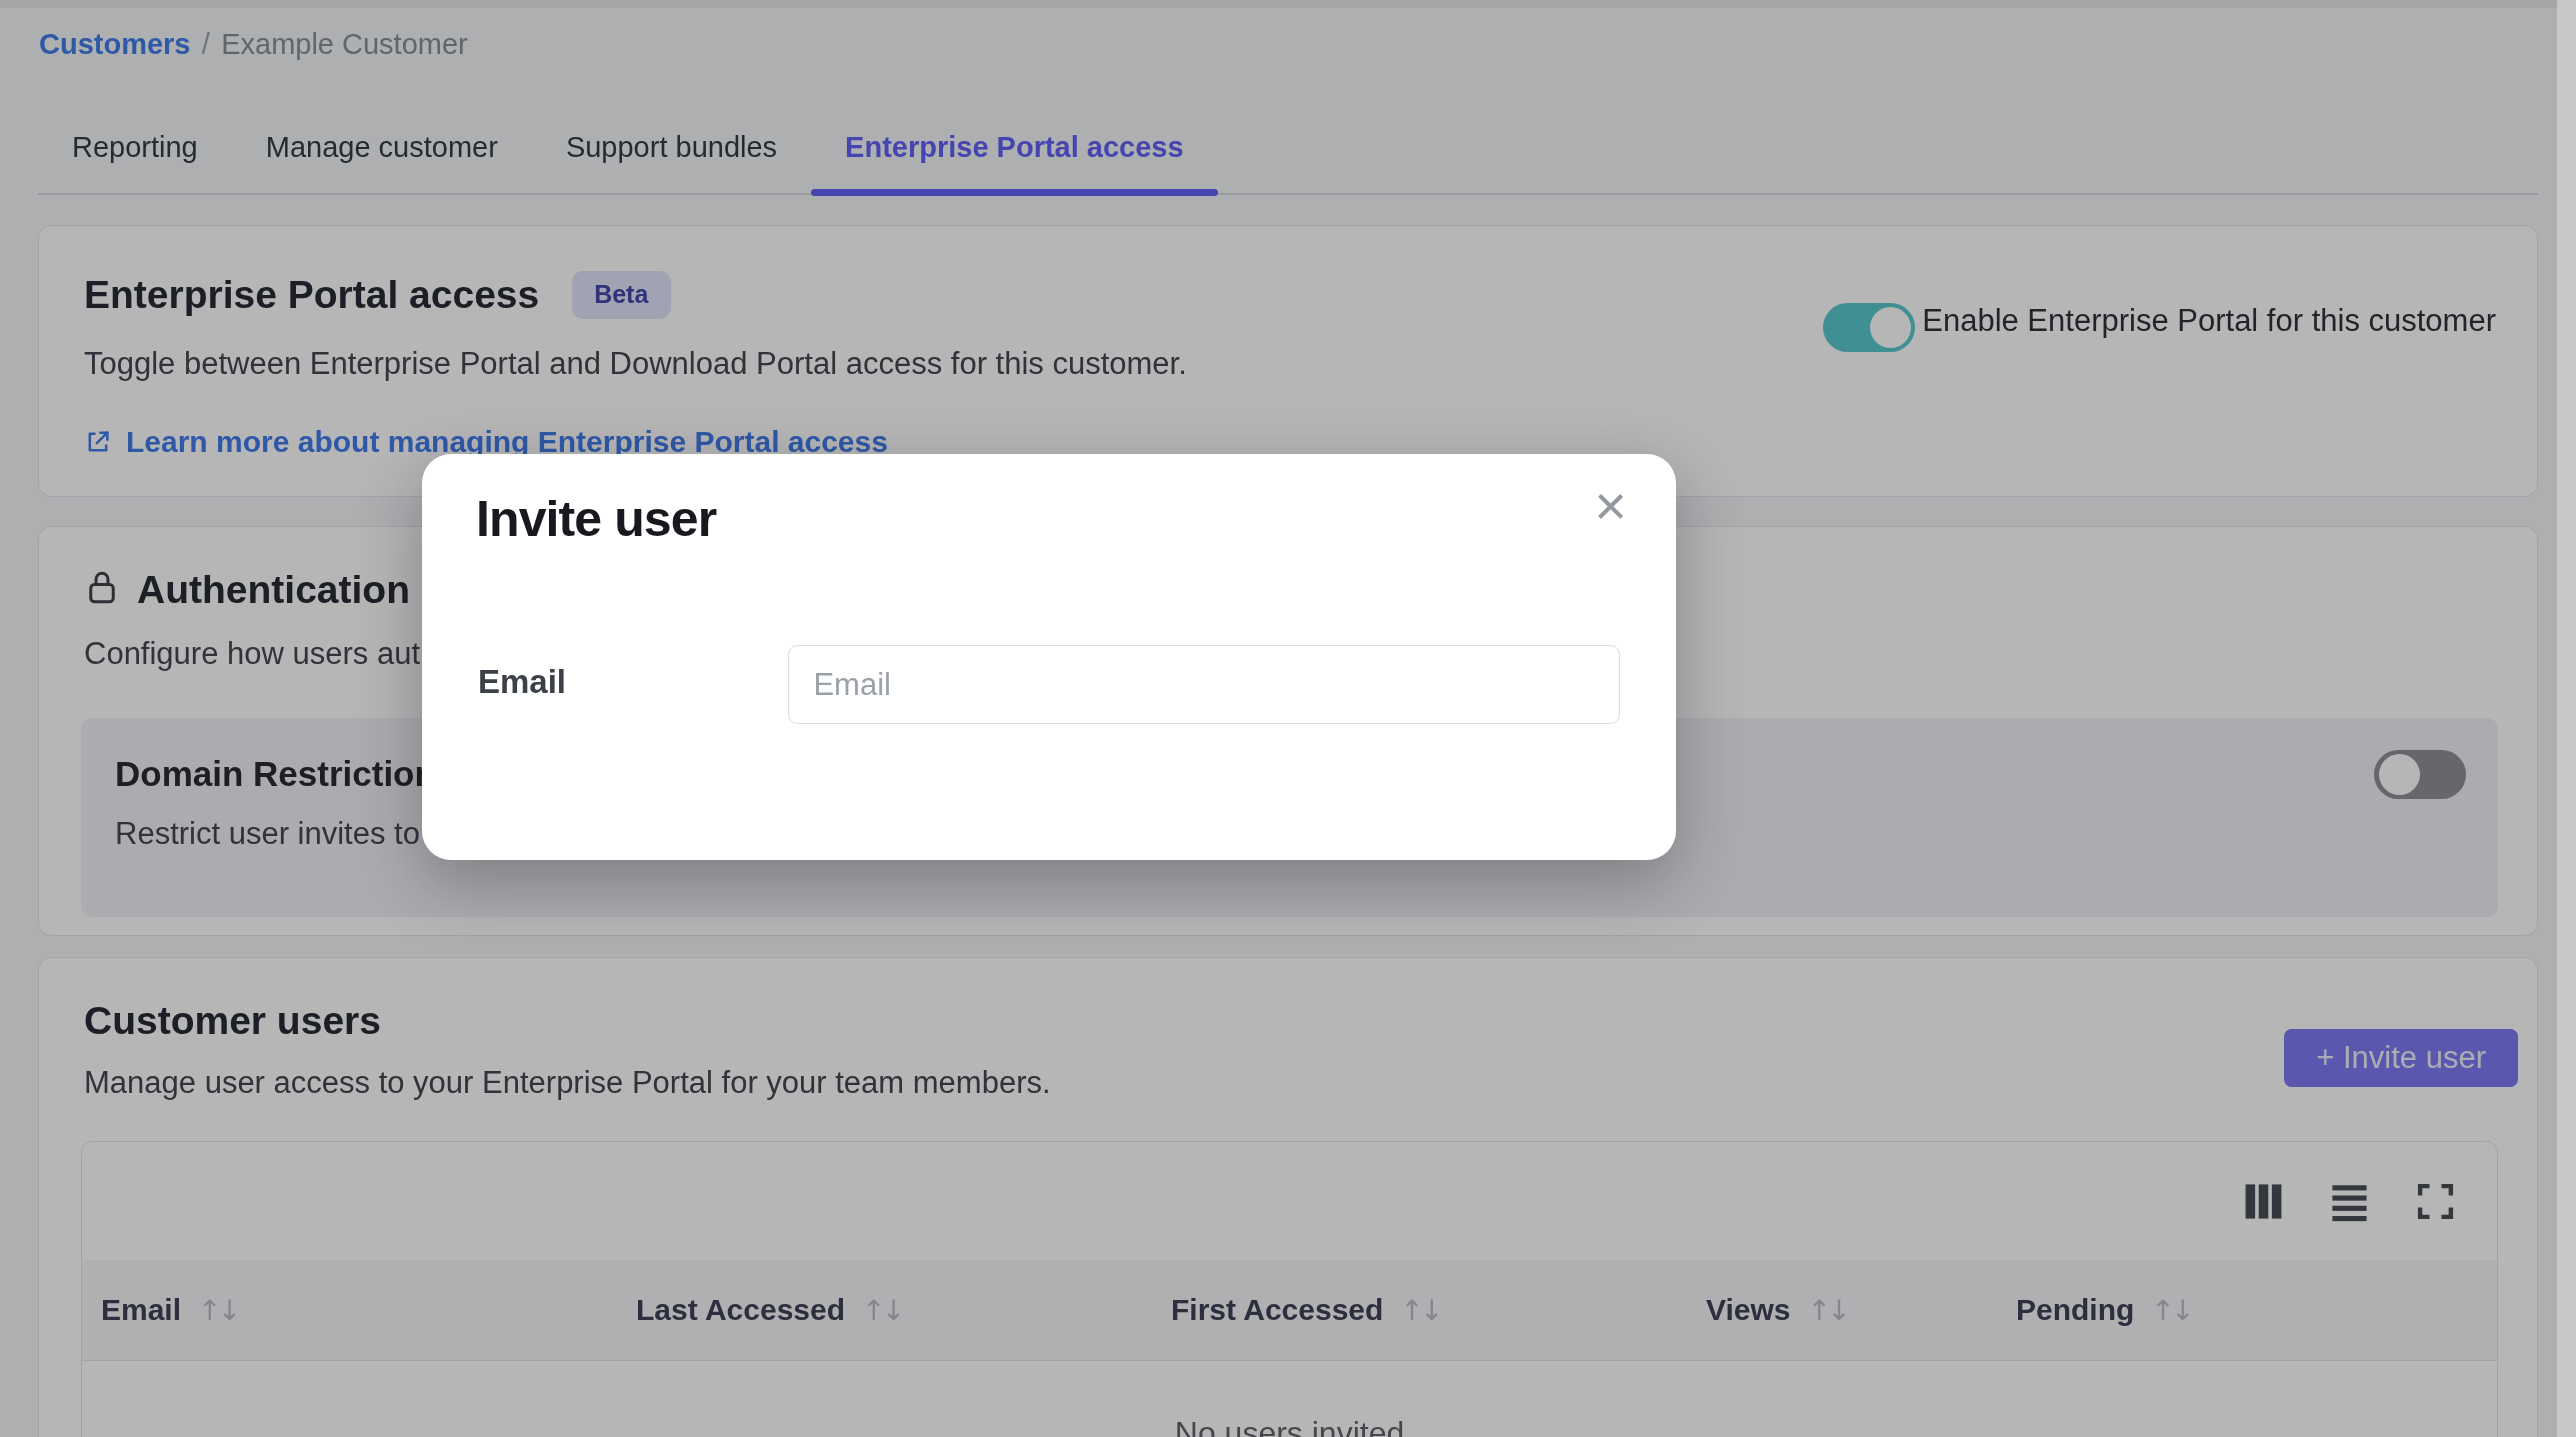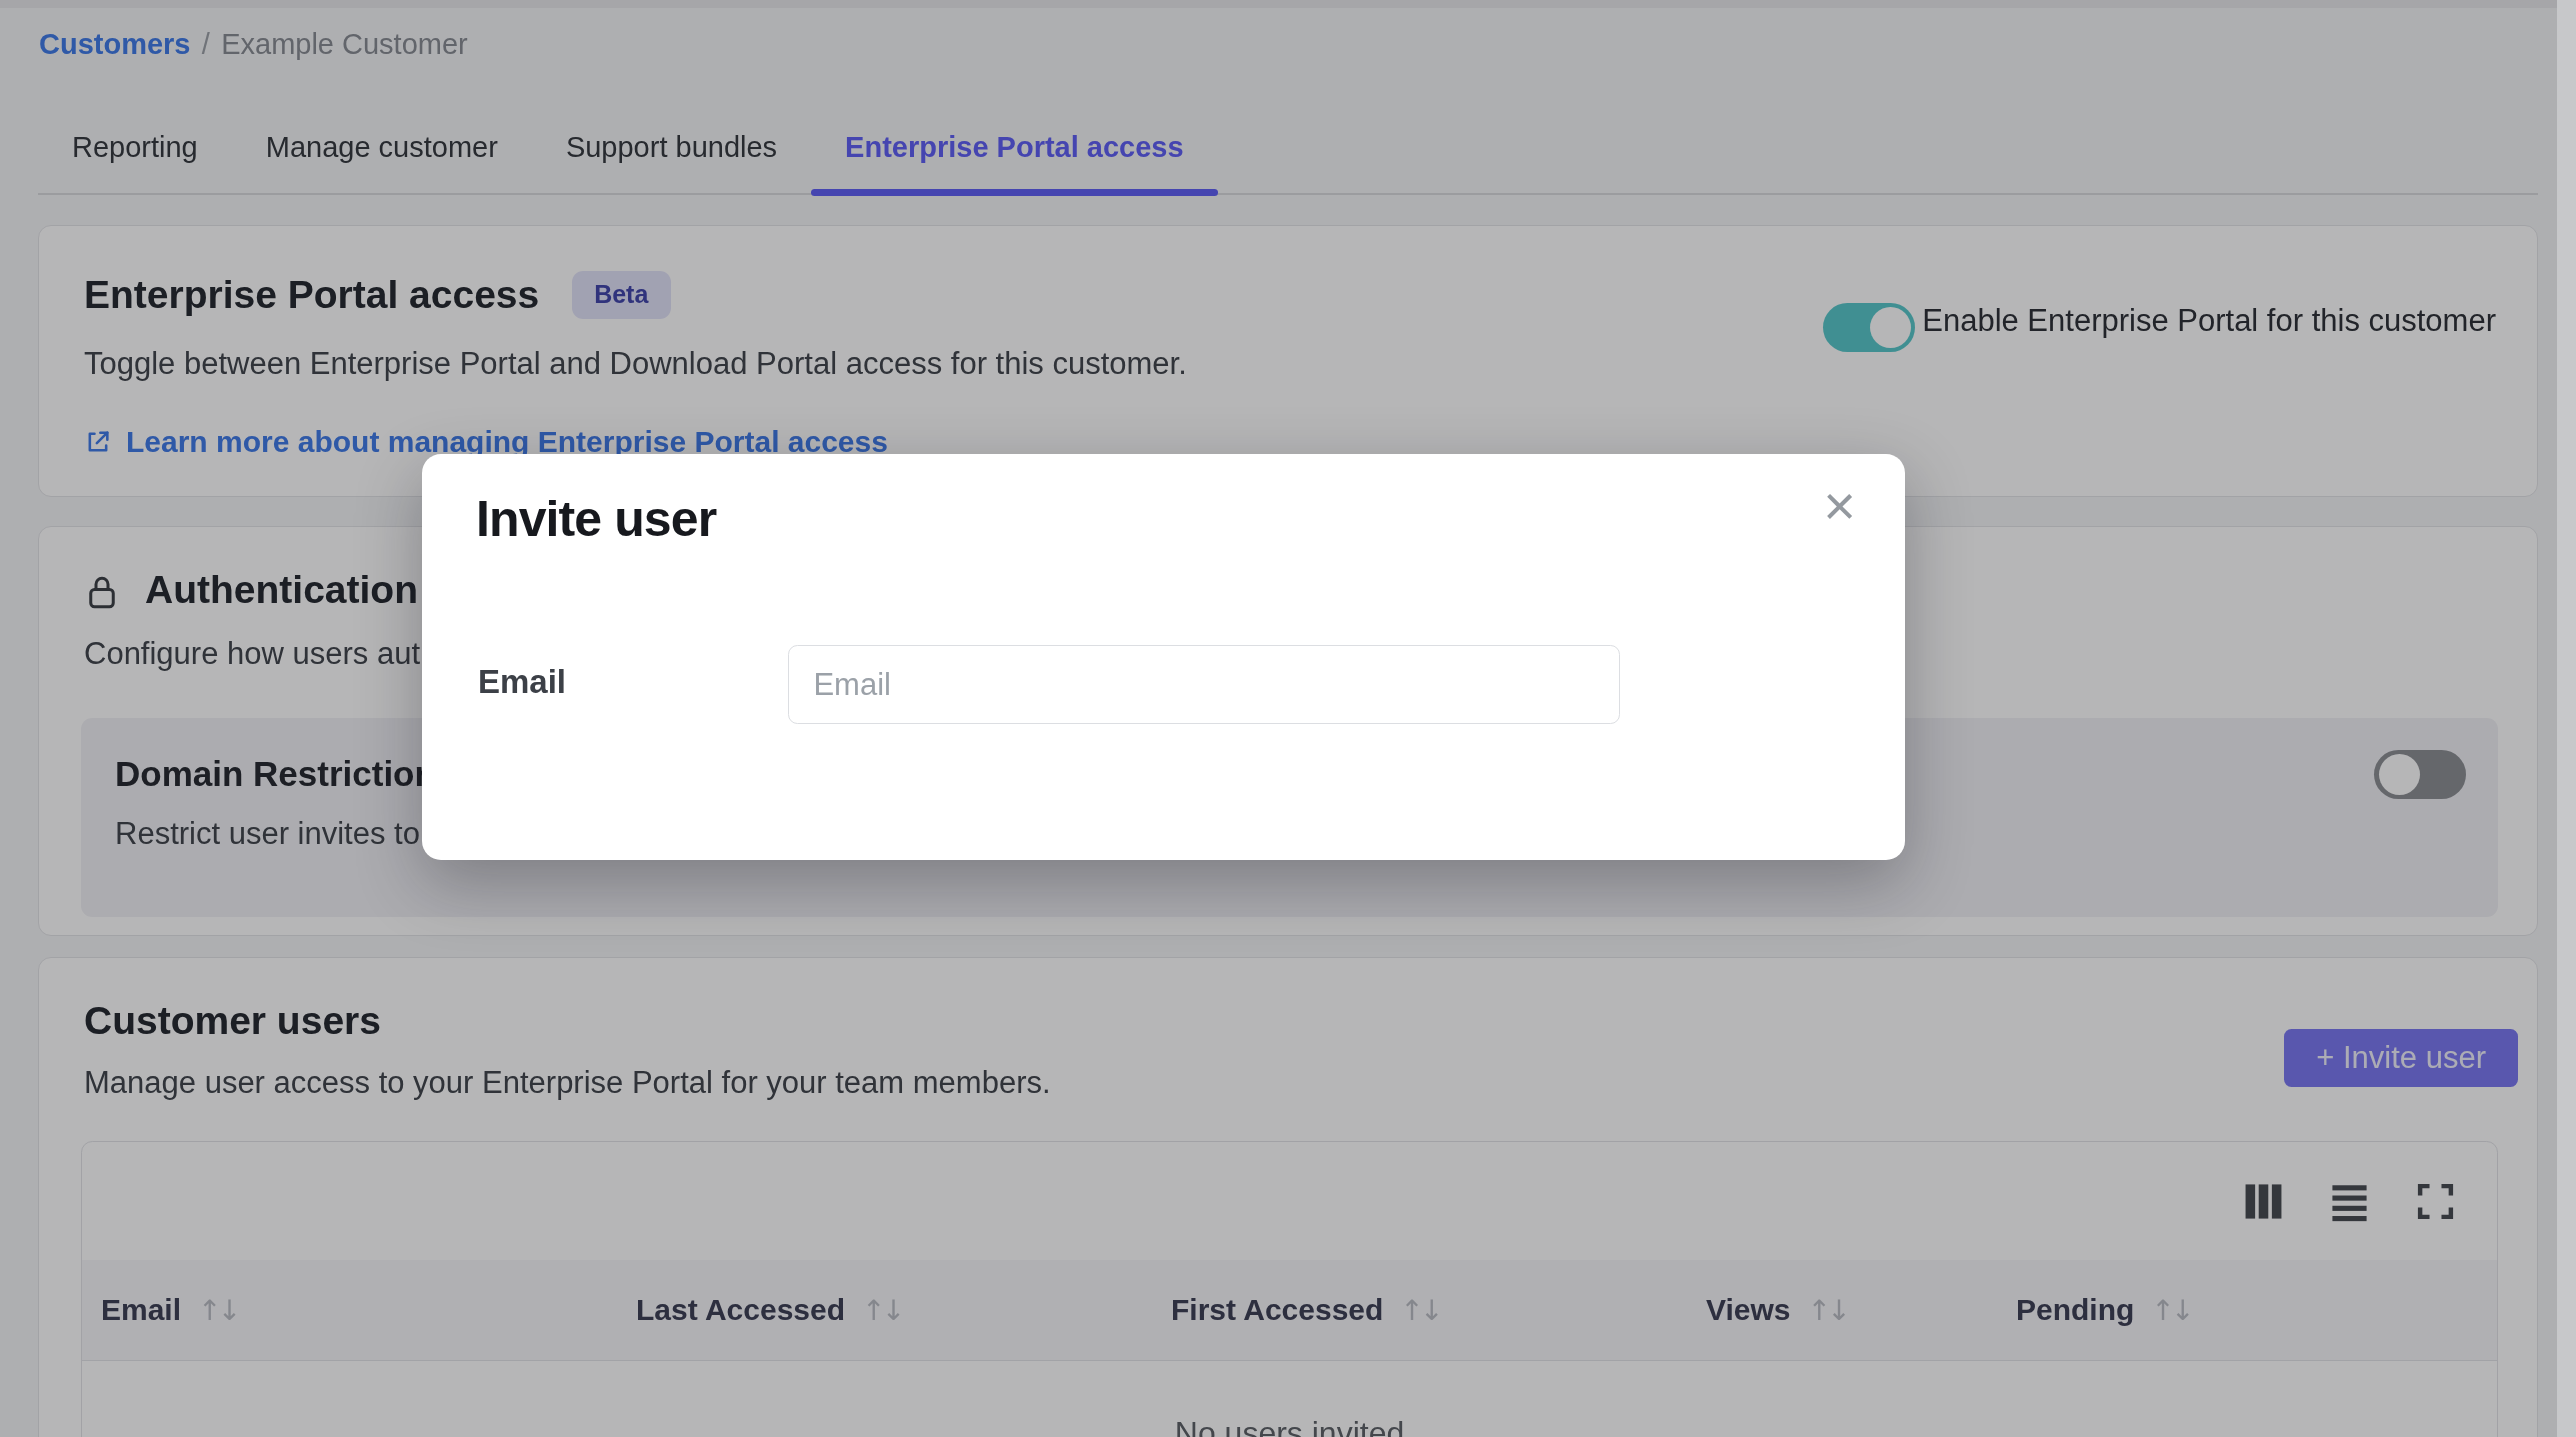--- a/index.html
+++ b/index.html
@@ -33,21 +33,21 @@
   .toggle-row{position:absolute;right:41px;top:77px;display:flex;align-items:flex-start;gap:7px;}
   .toggle-label{font-size:31px;color:#2b2f35;}
   .switch{width:92px;height:49px;border-radius:24.4px;position:relative;cursor:pointer;flex:0 0 auto;}
   .switch.on{background:#57c8ca;}
   .switch.off{background:#8b8e93;}
   .switch .knob{position:absolute;top:3.8px;width:41px;height:41px;border-radius:50%;background:#ffffff;}
   .switch.on .knob{right:4.7px;}
   .switch.off .knob{left:4.7px;}
   
   #auth-card{top:526px;height:410px;}
-  .auth-title-row{position:absolute;left:45px;top:41px;display:flex;align-items:flex-end;gap:25px;}
+  .auth-title-row{position:absolute;left:45px;top:41px;display:flex;align-items:flex-start;gap:17px;}
   #auth-sub{position:absolute;left:45px;top:109px;}
   .domain-panel{position:absolute;left:42px;right:39px;top:191px;height:199px;background:#f1f1f5;border-radius:11.3px;}
   .panel-title{position:absolute;left:34px;top:36px;font-size:35px;font-weight:600;color:#24282e;}
   .panel-sub{position:absolute;left:34px;top:98px;}
   .panel-toggle{position:absolute;right:32px;top:32px;}
   
   #users-card{top:957px;height:846px;}
   #users-title{position:absolute;left:45px;top:41px;}
   #users-sub{position:absolute;left:45px;top:107px;}
   .invite-btn{position:absolute;right:19px;top:71px;height:58px;padding:0 32px;display:flex;align-items:center;
@@ -56,22 +56,22 @@
   .table-toolbar{height:118px;display:flex;justify-content:flex-end;align-items:center;gap:45px;padding-right:41px;}
   .tool-icon{width:41px;height:41px;cursor:pointer;color:#45494f;}
   .thead{display:flex;height:100px;align-items:center;background:#f6f6f9;border-bottom:1.9px solid #e3e4e8;}
   .th{display:flex;align-items:center;gap:17px;padding-left:19px;font-size:30px;font-weight:700;color:#3b3e54;box-sizing:border-box;cursor:pointer;}
   .th .sort{color:#b9bcc3;font-size:28px;font-weight:400;letter-spacing:-3.8px;font-family:"DejaVu Sans",sans-serif;}
   .col-0{width:535px;}.col-1{width:535px;}.col-2{width:535px;}.col-3{width:310px;}.col-4{flex:1;}
   .empty-row{margin-top:54px;text-align:center;font-size:32px;color:#5c6066;}
   
   .backdrop{position:absolute;inset:0;background:rgba(12,14,18,0.30);z-index:40;}
   .scrollbar{position:absolute;right:0;top:0;width:19px;height:100%;background:#c7c8ca;z-index:45;cursor:pointer;}
-  .modal{position:absolute;left:422px;top:454px;width:1473px;height:406px;background:#ffffff;border-radius:19px;
-    box-shadow:0 22.5px 66px rgba(15,18,25,0.30);z-index:50;padding-left:10px;}
+  .modal{position:absolute;left:422px;top:454px;width:1254px;height:406px;background:#ffffff;border-radius:29px;
+    box-shadow:0 22.5px 66px rgba(15,18,25,0.30);z-index:50;}
   .modal-title{position:absolute;left:54px;top:36px;font-size:50px;font-weight:800;letter-spacing:-0.9px;color:#17191e;}
   .modal-close{position:absolute;right:49px;top:24.4px;font-size:56px;color:#94999f;cursor:pointer;line-height:1;font-weight:400;}
   .modal-label{position:absolute;left:56px;top:209px;font-size:33px;font-weight:600;color:#3c4047;}
   .modal-input{position:absolute;left:366px;top:191px;width:832px;height:79px;box-sizing:border-box;
     border:1.9px solid #dcdee2;border-radius:9.4px;padding:0 24.4px;font-size:31px;color:#23272e;outline:none;
     font-family:"Liberation Sans","DejaVu Sans",sans-serif;}
   .modal-input::placeholder{color:#9ba1a8;}
   .modal-actions{position:absolute;right:54px;top:299px;display:flex;gap:34px;align-items:center;}
   .btn-cancel{height:58px;padding:0 30px;background:#f6f6ff;border:1.9px solid #5d5df5;border-radius:7.5px;
     color:#5552e0;font-size:31px;font-weight:700;cursor:pointer;}

